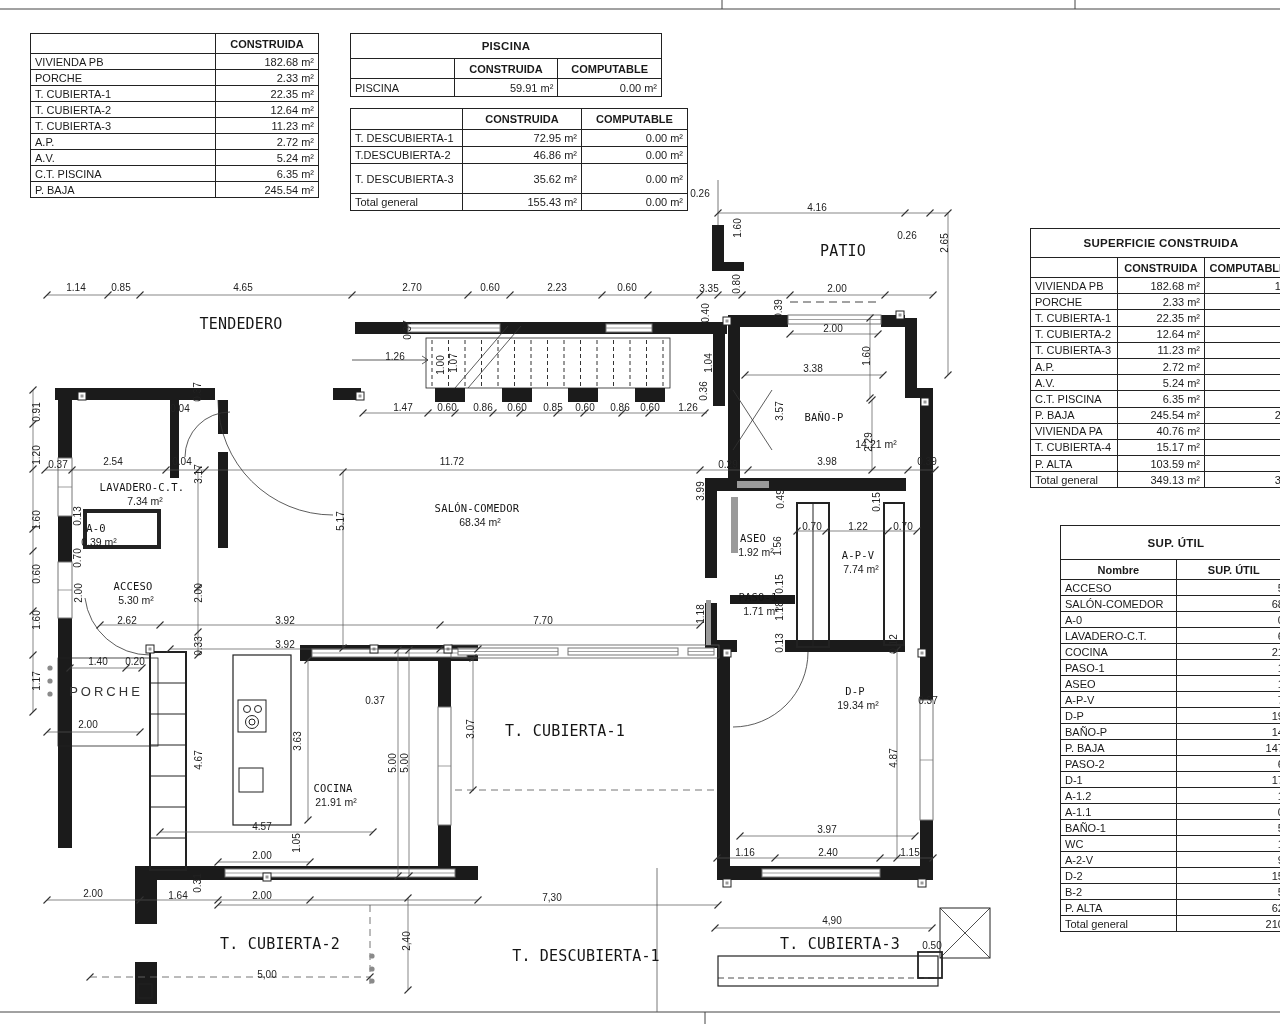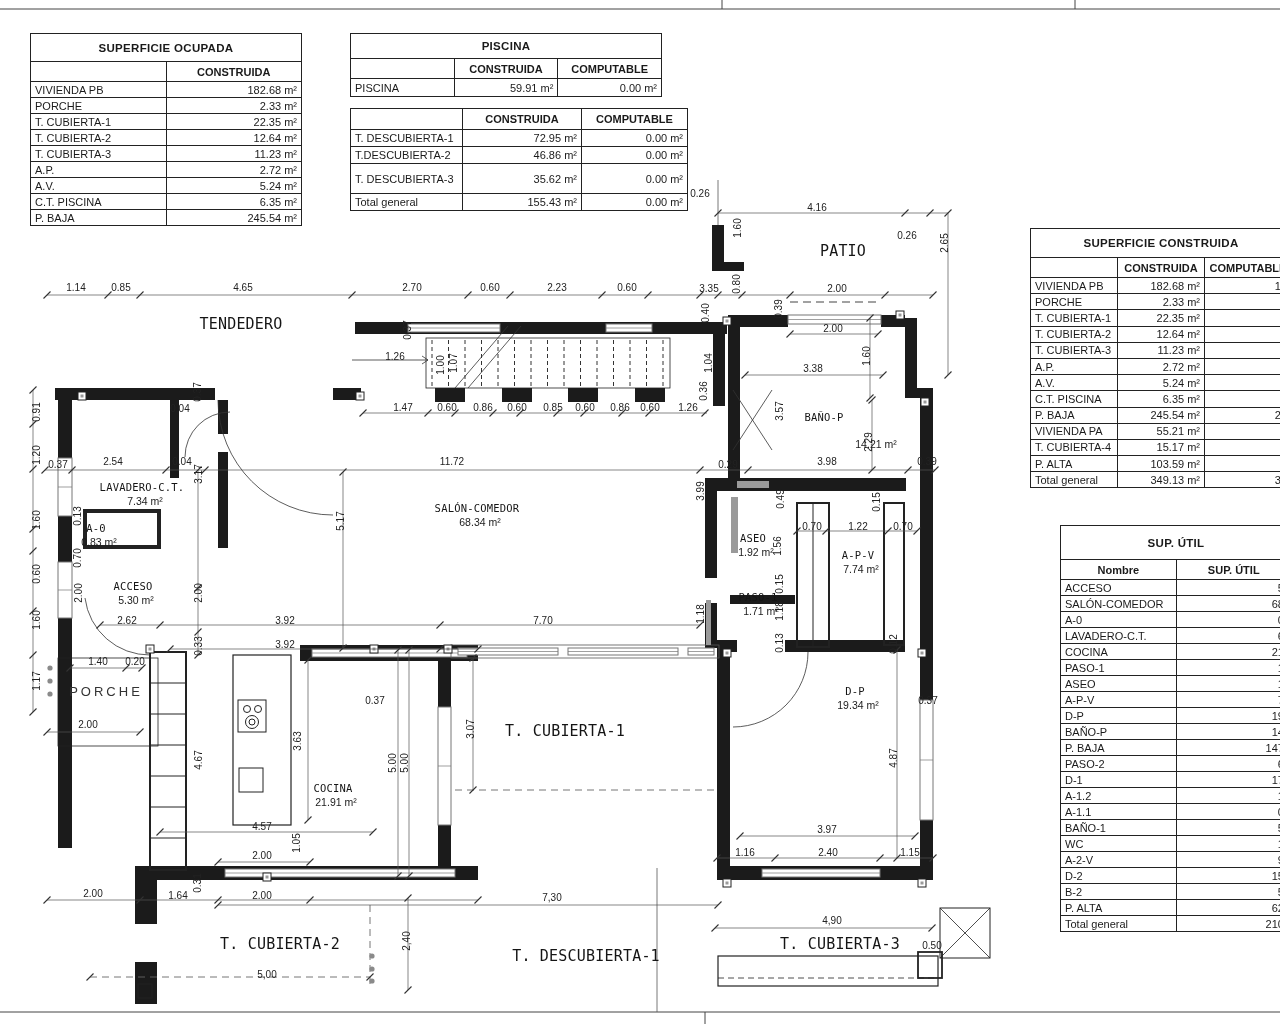--- a/index.html
+++ b/index.html
@@ -341,21 +341,21 @@
     <path d="M469.5,661.5 L476.5,654.5" stroke="#333" stroke-width="1.1"></path>
     <path d="M469.5,793.5 L476.5,786.5" stroke="#333" stroke-width="1.1"></path>
   </svg>
 
 <div id="labels">
     <div class="lbl room sm" style="left: 203px; top: 324px;">TENDEDERO</div>
     <div class="lbl room sm" style="left: 805px; top: 251px;">PATIO</div>
     <div class="lbl room" style="left: 142px; top: 487px;">LAVADERO-C.T.</div>
     <div class="lbl area" style="left: 145px; top: 500.5px;">7.34 m²</div>
     <div class="lbl room" style="left: 96px; top: 528px;">A-0</div>
-    <div class="lbl area" style="left: 99px; top: 541.5px;">0.83 m²</div>
+    <div class="lbl area" style="left: 99px; top: 541.5px;">0.39 m²</div>
     <div class="lbl room" style="left: 133px; top: 586px;">ACCESO</div>
     <div class="lbl area" style="left: 136px; top: 599.5px;">5.30 m²</div>
     <div class="lbl plain" style="left: 106px; top: 691px;">PORCHE</div>
     <div class="lbl room" style="left: 477px; top: 508px;">SALÓN-COMEDOR</div>
     <div class="lbl area" style="left: 480px; top: 521.5px;">68.34 m²</div>
     <div class="lbl room" style="left: 333px; top: 788px;">COCINA</div>
     <div class="lbl area" style="left: 336px; top: 801.5px;">21.91 m²</div>
     <div class="lbl room" style="left: 824px; top: 417px;">BAÑO-P</div>
     <div class="lbl area" style="left: 876px; top: 430.5px; margin-top: 13px;">14.21 m²</div>
     <div class="lbl room" style="left: 753px; top: 538px;">ASEO</div>
@@ -469,23 +469,20 @@
     <div class="lbl dim dimv" style="left: 404px; top: 763px;">5.00</div>
     <div class="lbl dim dimv" style="left: 296px; top: 843px;">1.05</div>
     <div class="lbl dim dimv" style="left: 197px; top: 883px;">0.31</div>
     <div class="lbl dim dimv" style="left: 470px; top: 729px;">3.07</div>
     <div class="lbl dim dimv" style="left: 893px; top: 758px;">4.87</div>
     <div class="lbl dim dimv" style="left: 406px; top: 941px;">2,40</div>
   </div>
 
 <table class="dt" id="t1" style="left:30px;top:33px;width:272px">
     <tbody>
-      <tr style="height:28px">
-        <td class="ttl" colspan="2">SUPERFICIE OCUPADA</td>
-      </tr>
       <tr style="height:20px">
         <th style="width:176px"></th>
         <th style="width:94px">CONSTRUIDA</th>
       </tr>
       <tr style="height:16px">
         <td class="">VIVIENDA PB</td>
         <td class="v">182.68 m²</td>
       </tr>
       <tr style="height:16px">
         <td class="">PORCHE</td>
@@ -617,21 +614,21 @@
         <td class="v">6.35 m²</td>
         <td class="v"></td>
       </tr>
       <tr style="height:16.2px">
         <td class="">P. BAJA</td>
         <td class="v">245.54 m²</td>
         <td class="v">21</td>
       </tr>
       <tr style="height:16.2px">
         <td class="">VIVIENDA  PA</td>
-        <td class="v">55.21 m²</td>
+        <td class="v">40.76 m²</td>
         <td class="v">8</td>
       </tr>
       <tr style="height:16.2px">
         <td class="">T. CUBIERTA-4</td>
         <td class="v">15.17 m²</td>
         <td class="v"></td>
       </tr>
       <tr style="height:16.2px">
         <td class="">P. ALTA</td>
         <td class="v">103.59 m²</td>

